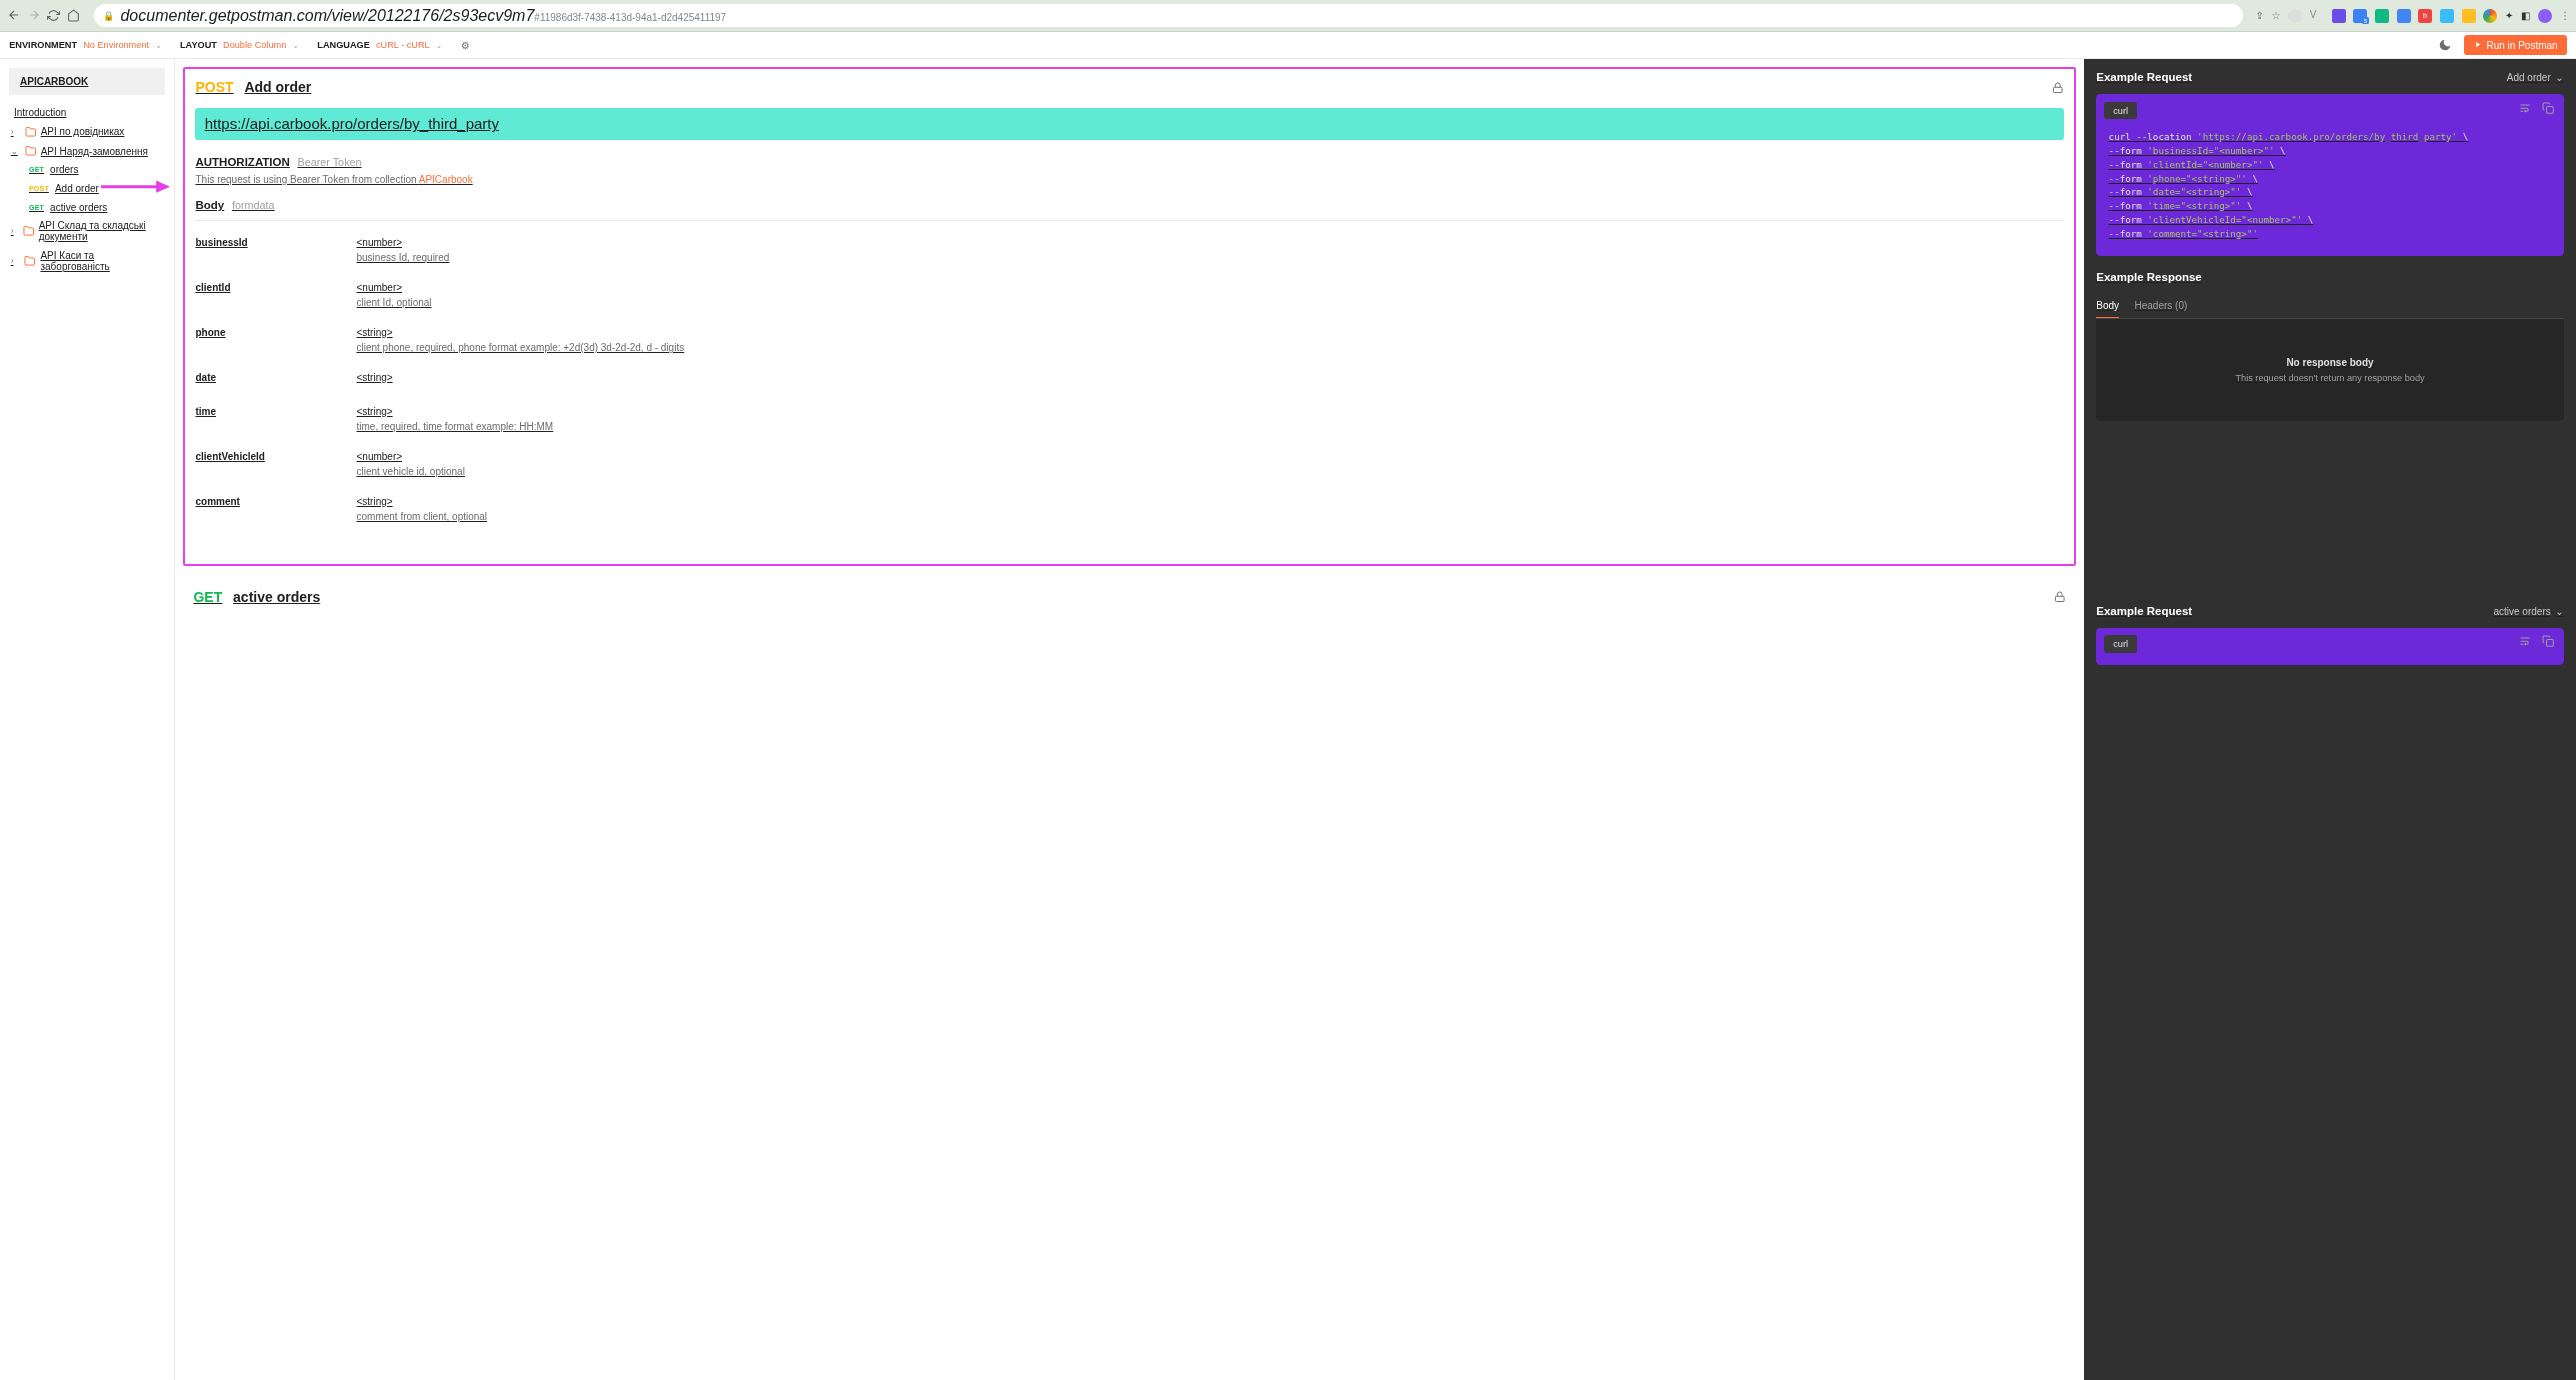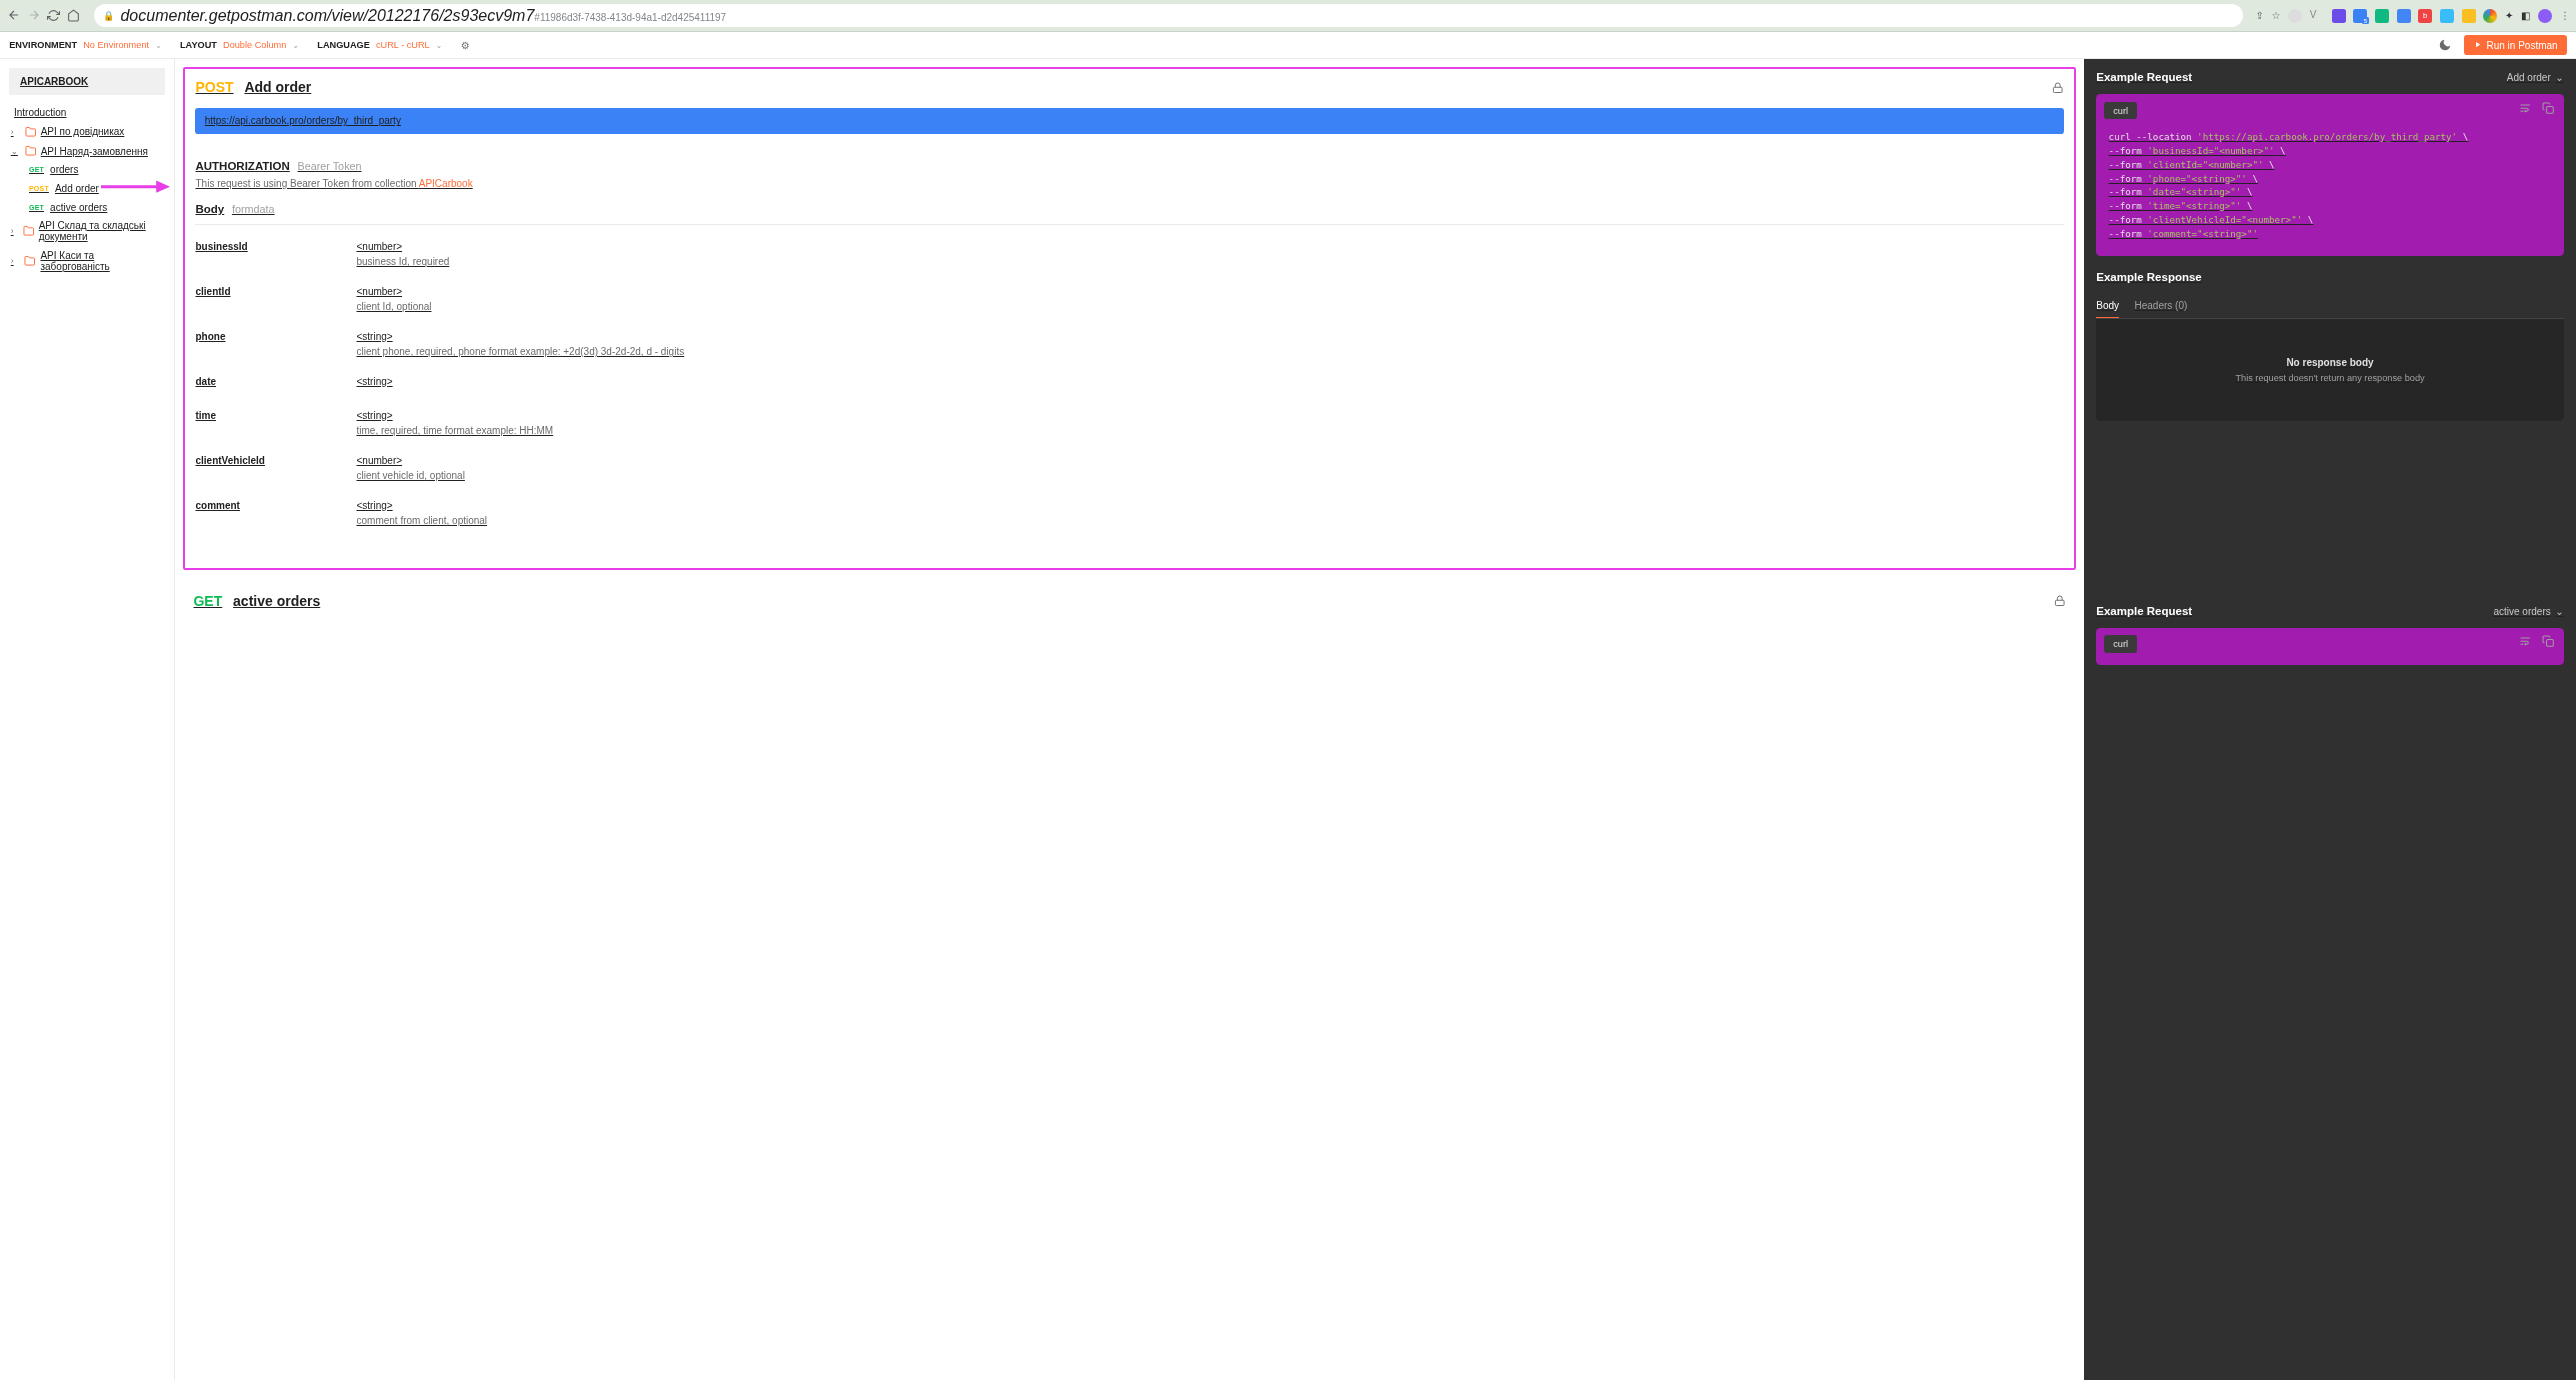--- a/index.html
+++ b/index.html
@@ -48,41 +48,41 @@
 
 .doc-col { flex: 1; overflow-y: auto; padding: 7.7px 7.7px 23px; background: #fff; position: relative; }
 .pink-frame { border: 2.3px solid #e83ee8; border-radius: 2.3px; padding: 10.8px 10.8px 23px; margin-bottom: 12.3px; }
 .doc-header { display: flex; align-items: center; justify-content: space-between; margin-bottom: 12.3px; }
 .doc-title-row { display: flex; align-items: baseline; gap: 10.8px; }
 .doc-method { font-size: 14px; font-weight: 700; }
 .doc-method.post { color: #ffb400; }
 .doc-method.get { color: #0cbb52; }
 .doc-name { font-size: 14px; font-weight: 600; color: #212121; }
 .lock-icon { color: #6b6b6b; }
-.url-box { background: #3b82f6; padding: 7.7px 9.2px; border-radius: 3.1px; font-size: 10px; color: #212121; margin-bottom: 26px; }
+.url-box { background: #5eead4; padding: 7.7px 9.2px; border-radius: 3.1px; font-size: 15px; color: #212121; margin-bottom: 16px; }
 .section-row { display: flex; align-items: baseline; gap: 7.7px; margin-bottom: 6.1px; }
 .section-label { font-size: 11.5px; font-weight: 600; color: #212121; }
 .section-sub { font-size: 10.8px; color: #a0a0a0; }
 .auth-desc { font-size: 10px; color: #6b6b6b; margin-bottom: 14px; }
 .auth-desc .link { color: #ff6c37; }
 .divider { border: none; border-top: 0.8px solid #eaeaea; margin: 9.2px 0 15.4px; }
 .param-row { display: flex; margin-bottom: 18.4px; }
 .param-name { width: 161px; font-size: 10px; font-weight: 600; color: #212121; }
 .param-val { flex: 1; }
 .param-type { font-size: 10px; color: #212121; margin-bottom: 4.6px; }
 .param-desc { font-size: 10px; color: #6b6b6b; }
 
 .next-block { padding: 10.8px; }
 
 
 .example-col { width: 492px; background: #303030; color: #e0e0e0; overflow-y: auto; padding: 12.3px; }
 .ex-header { display: flex; justify-content: space-between; align-items: flex-end; margin-bottom: 10.8px; }
 .ex-title { font-size: 11.5px; font-weight: 600; color: #fff; }
 .ex-selector { font-size: 10px; color: #c8c8c8; display: flex; align-items: center; gap: 4.6px; cursor: pointer; }
-.code-box { background: #a21caf; border-radius: 4.6px; padding: 0 0 12.3px; margin-bottom: 15.4px; position: relative; }
+.code-box { background: #6d28d9; border-radius: 4.6px; padding: 0 0 12.3px; margin-bottom: 15.4px; position: relative; }
 .code-tabs { padding: 7.7px; }
 .code-tab { background: #3a3a3a; color: #e0e0e0; padding: 3.8px 9.2px; border-radius: 3.1px; font-size: 9.2px; display: inline-block; }
 .code-actions { position: absolute; top: 7.7px; right: 9.2px; display: flex; gap: 10.8px; }
 .code-action { color: #a0a0a0; cursor: pointer; }
 .code-pre { font-family: Menlo, Consolas, monospace; font-size: 9.2px; line-height: 1.5; padding: 3.1px 12.3px; white-space: pre; color: #e0e0e0; }
 .code-pre .str { color: #a5c261; }
 .resp-title { font-size: 11.5px; font-weight: 600; color: #fff; margin-bottom: 10.8px; }
 .resp-tabs { display: flex; gap: 15.4px; border-bottom: 0.8px solid #444; margin-bottom: 0; }
 .resp-tab { padding: 6.1px 0; font-size: 10px; color: #a0a0a0; cursor: pointer; }
 .resp-tab.active { color: #fff; border-bottom: 1.5px solid #ff6c37; }

